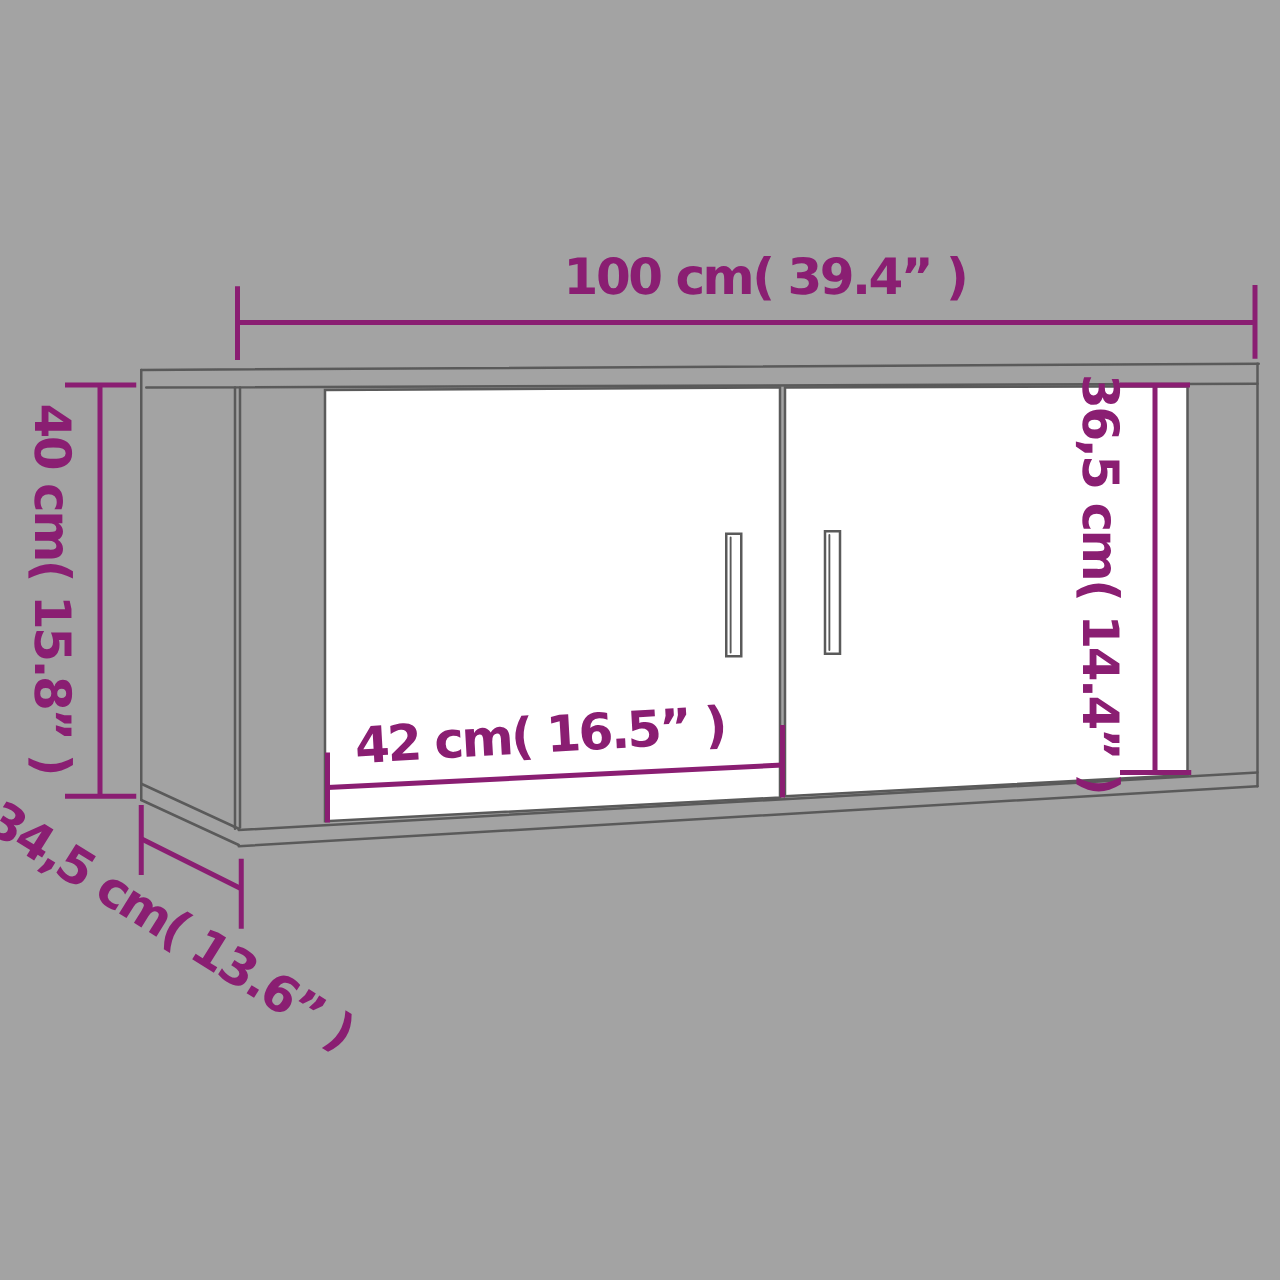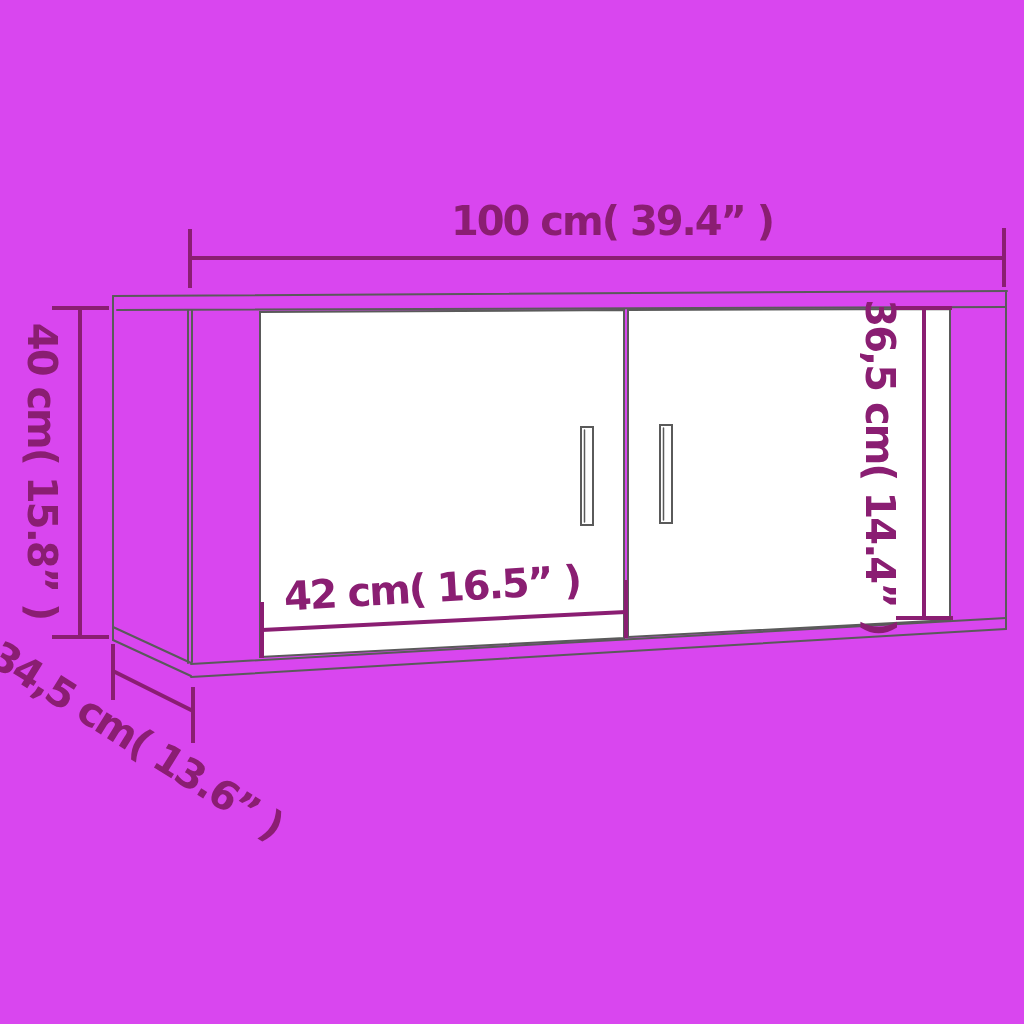--- a/index.html
+++ b/index.html
@@ -1,17 +1,17 @@
 <!DOCTYPE html>
 <html><head>
 <meta charset="utf-8">
 <style>
   html,body{margin:0;padding:0;background:#ffffff;}
   body{width:1024px;height:1024px;overflow:hidden;}
-  .stage{position:relative;width:1024px;height:1024px;background:#d946ef;}
+  .stage{position:relative;width:1024px;height:1024px;background:#a3a3a3;}
   svg{display:block;width:1024px;height:1024px;}
   .outline-stroke{stroke:#5a5a5a;stroke-width:2;fill:none;stroke-linecap:round;}
   .face{fill:#ffffff;stroke:#5a5a5a;stroke-width:2;stroke-linejoin:miter;}
   .dim-stroke{stroke:#8a1e72;stroke-width:4;fill:none;stroke-linecap:butt;}
   .dim-text{
     font-family:"DejaVu Sans","Liberation Sans",sans-serif;
     font-weight:bold;
     font-size:40px;
     letter-spacing:-2px;
     fill:#8a1e72;

